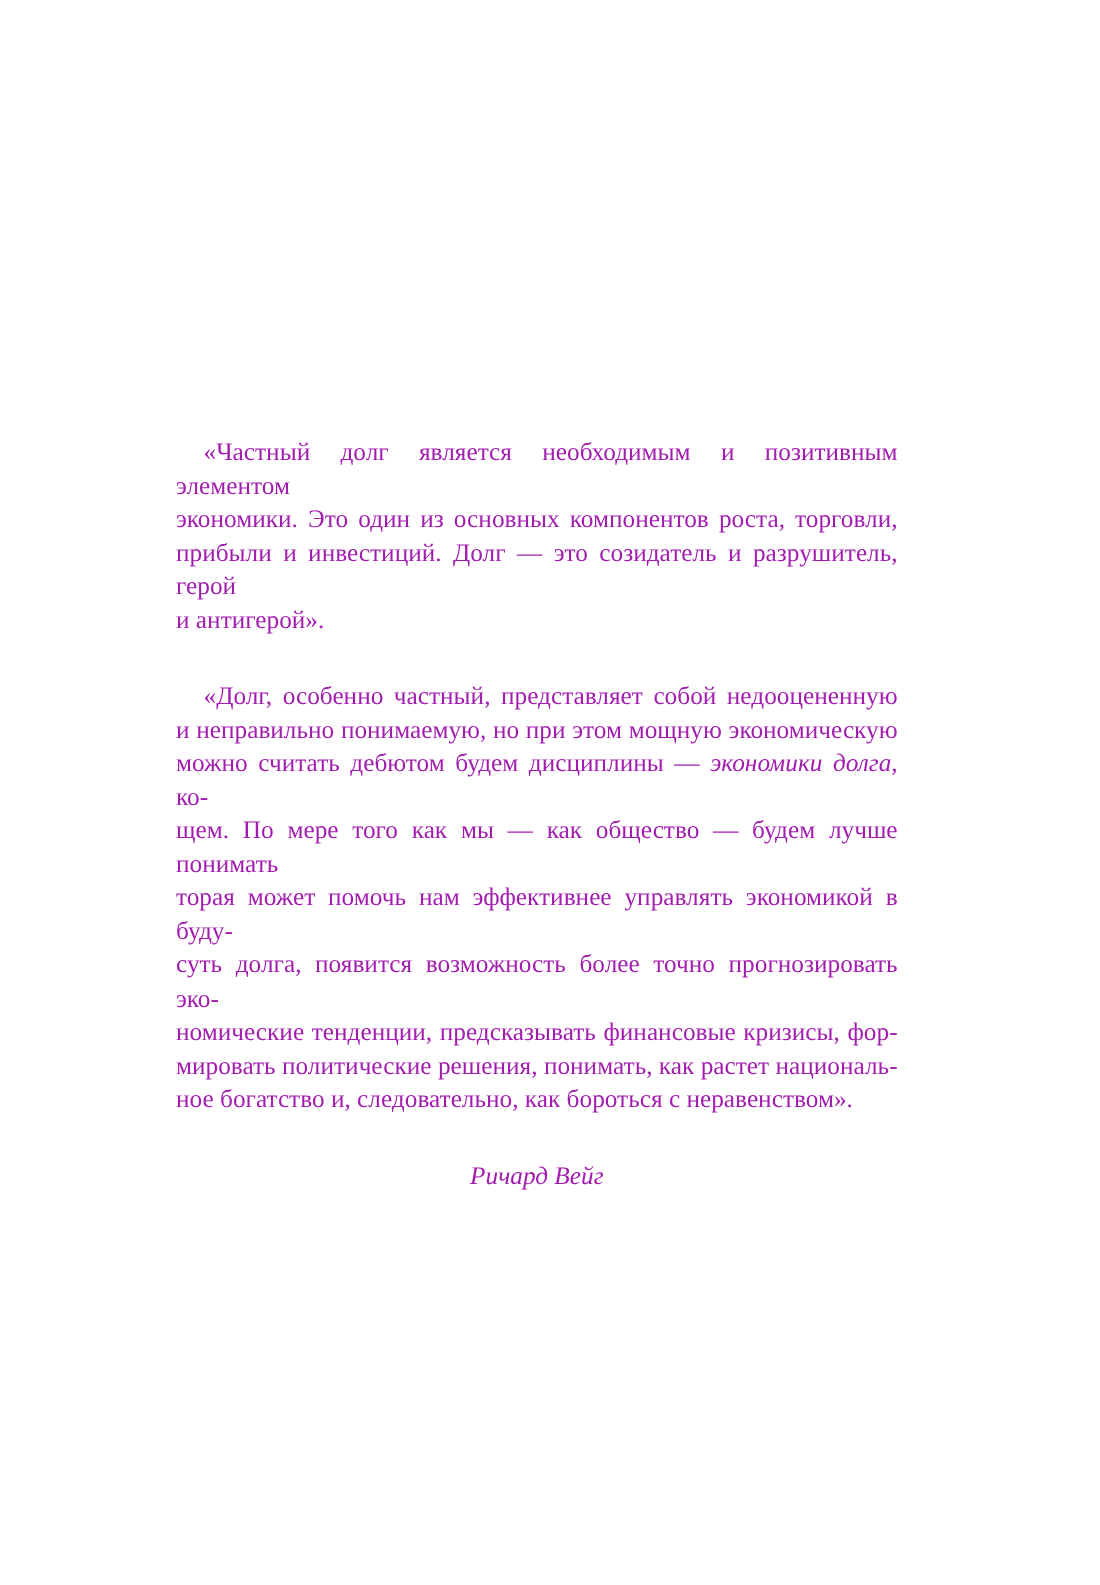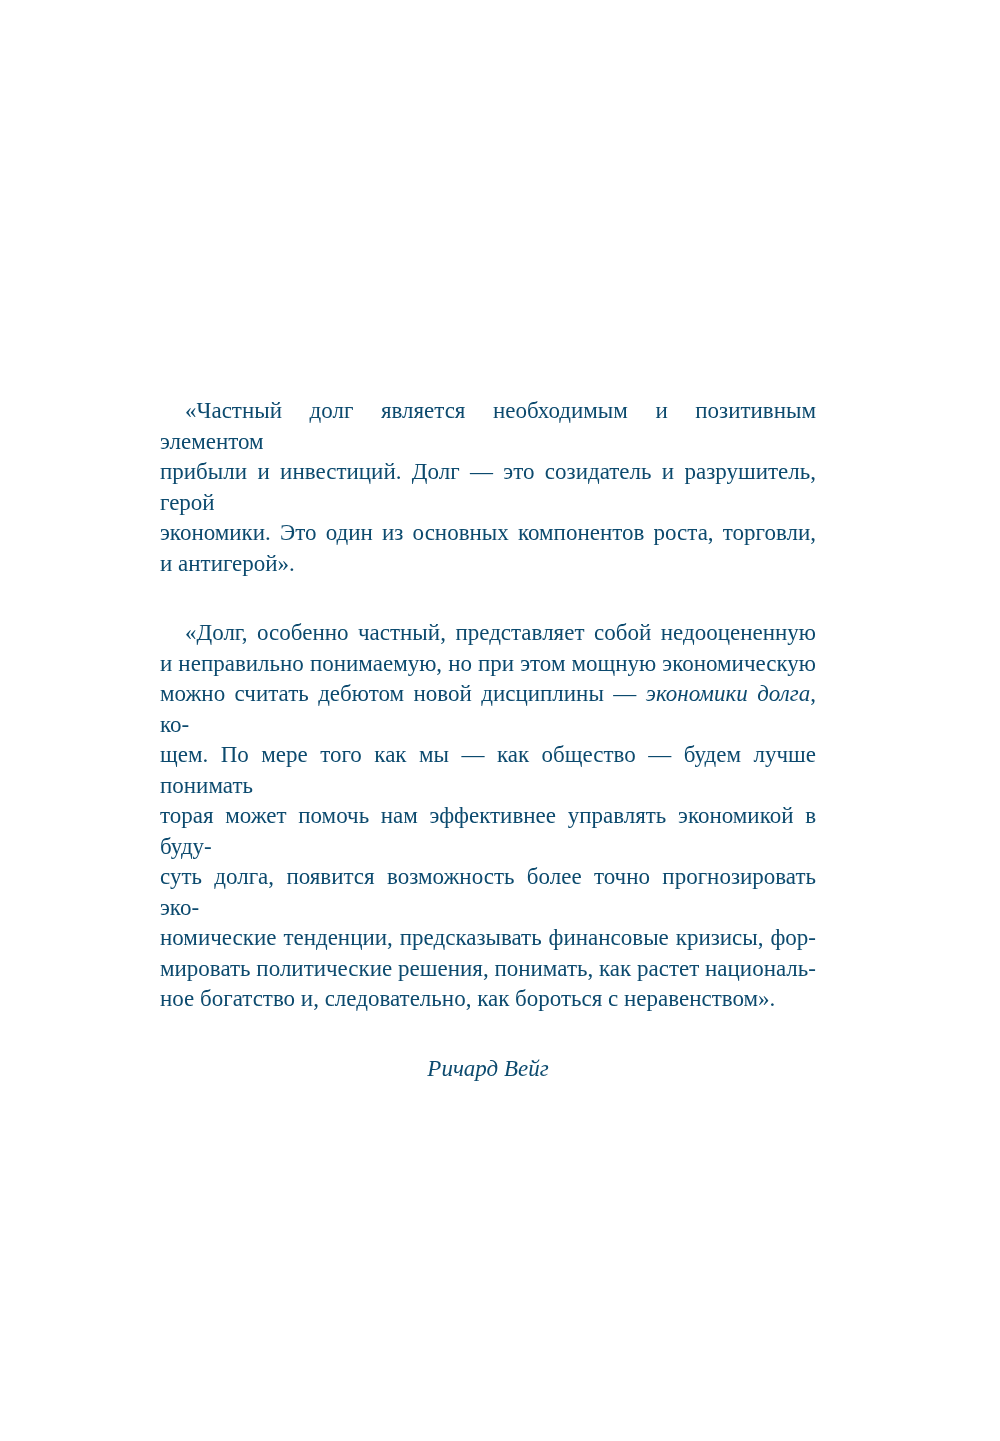--- a/index.html
+++ b/index.html
@@ -7,21 +7,21 @@
     padding: 0;
     background: #ffffff;
   }
   .page {
     position: relative;
     width: 1000px;
     height: 1441px;
     background: #ffffff;
     overflow: hidden;
     font-family: "Liberation Serif", "DejaVu Serif", serif;
-    color: #0c4a6e;
+    color: #a21caf;
   }
   .textblock {
     position: absolute;
     left: 160px;
     top: 396px;
     width: 656px;
     font-size: 23px;
     line-height: 30.5px;
   }
   .para {
@@ -52,29 +52,29 @@
   }
 </style>
 </head>
 <body>
 
 <div class="page">
   <div class="textblock">
 
     <div class="para">
       <div class="line first">«Частный долг является необходимым и позитивным элементом</div>
+      <div class="line">экономики. Это один из основных компонентов роста, торговли,</div>
       <div class="line">прибыли и инвестиций. Долг — это созидатель и разрушитель, герой</div>
-      <div class="line">экономики. Это один из основных компонентов роста, торговли,</div>
       <div class="line last">и антигерой».</div>
     </div>
 
     <div class="para">
       <div class="line first">«Долг, особенно частный, представляет собой недооцененную</div>
       <div class="line">и неправильно понимаемую, но при этом мощную экономическую</div>
-      <div class="line"><span>можно считать дебютом новой дисциплины — </span><span class="italic">экономики долга</span><span>, ко-</span></div>
+      <div class="line"><span>можно считать дебютом будем дисциплины — </span><span class="italic">экономики долга</span><span>, ко-</span></div>
       <div class="line">щем. По мере того как мы — как общество — будем лучше понимать</div>
       <div class="line">торая может помочь нам эффективнее управлять экономикой в буду-</div>
       <div class="line">суть долга, появится возможность более точно прогнозировать эко-</div>
       <div class="line">номические тенденции, предсказывать финансовые кризисы, фор-</div>
       <div class="line">мировать политические решения, понимать, как растет националь-</div>
       <div class="line last">ное богатство и, следовательно, как бороться с неравенством».</div>
     </div>
 
     <div class="attribution">Ричард Вейг</div>
 

